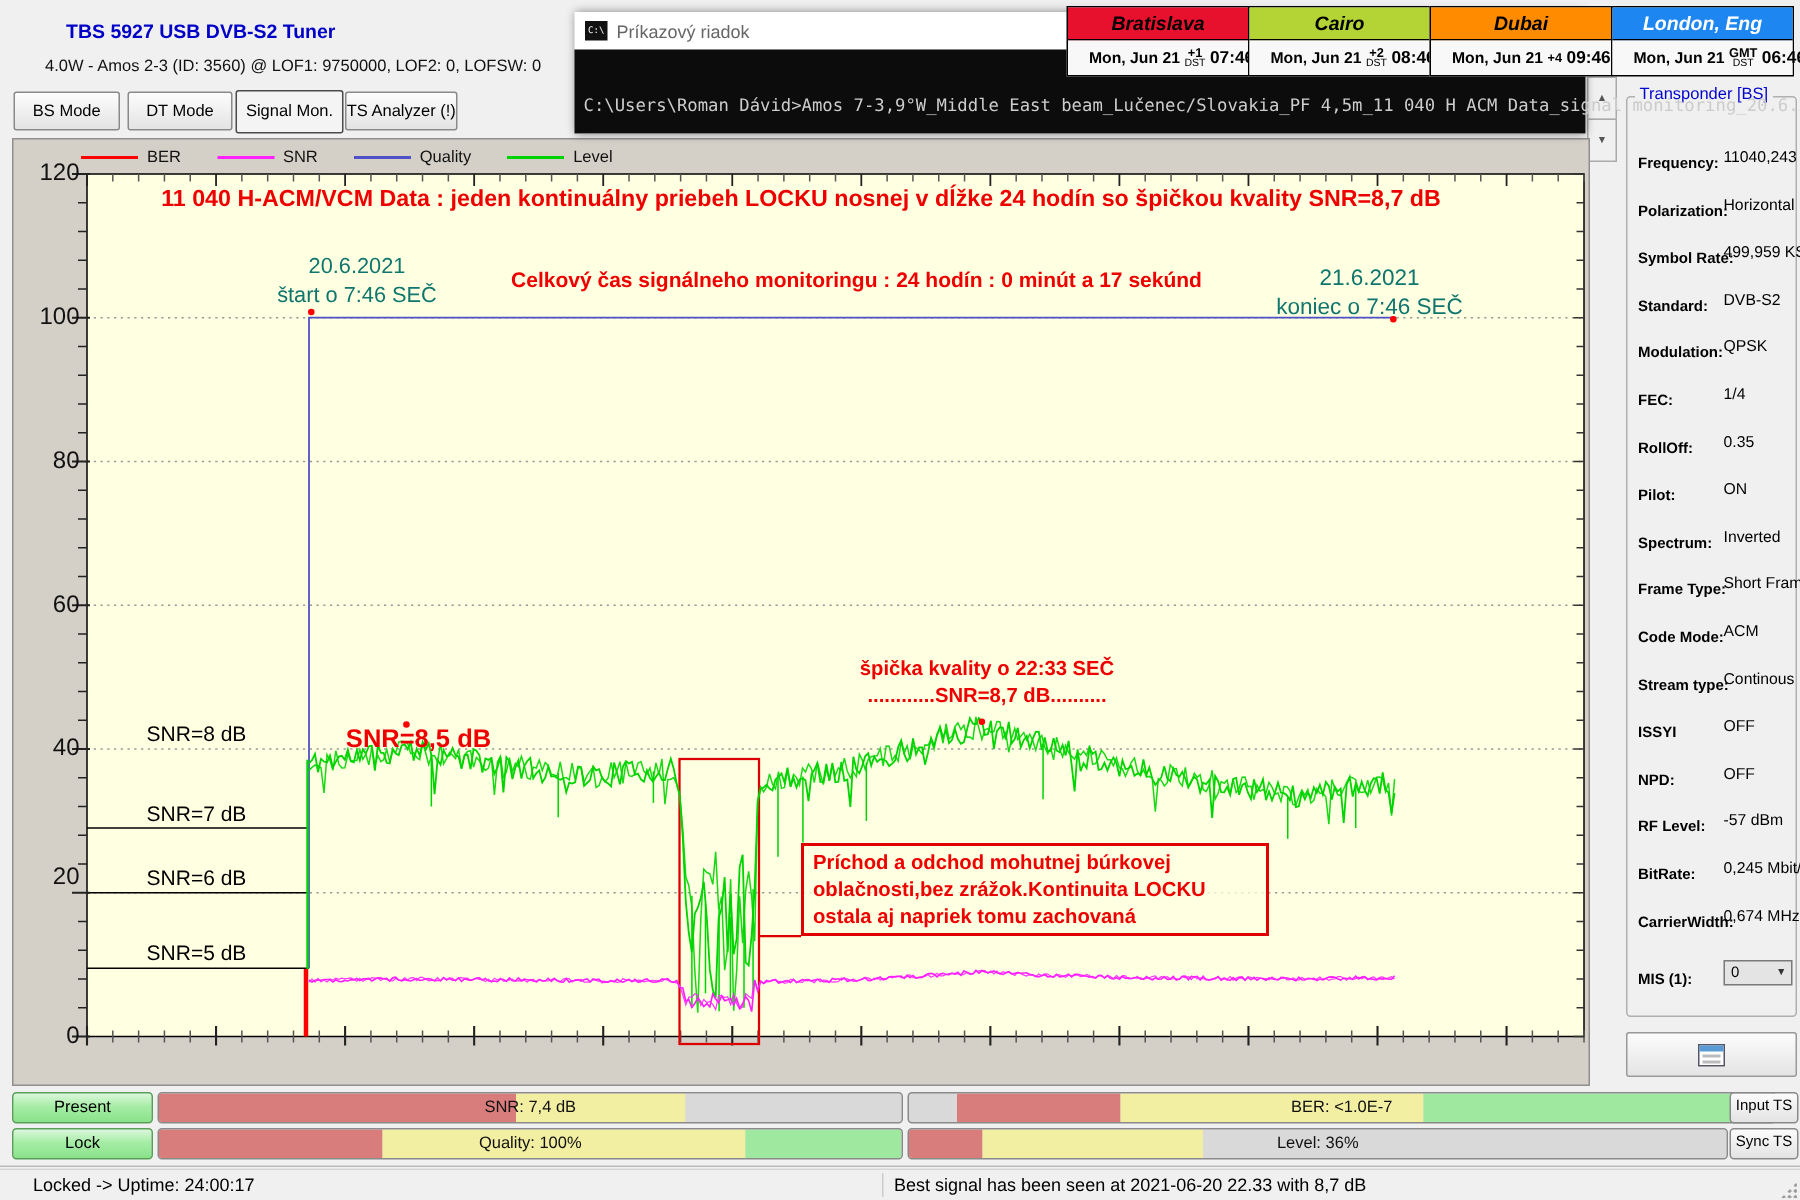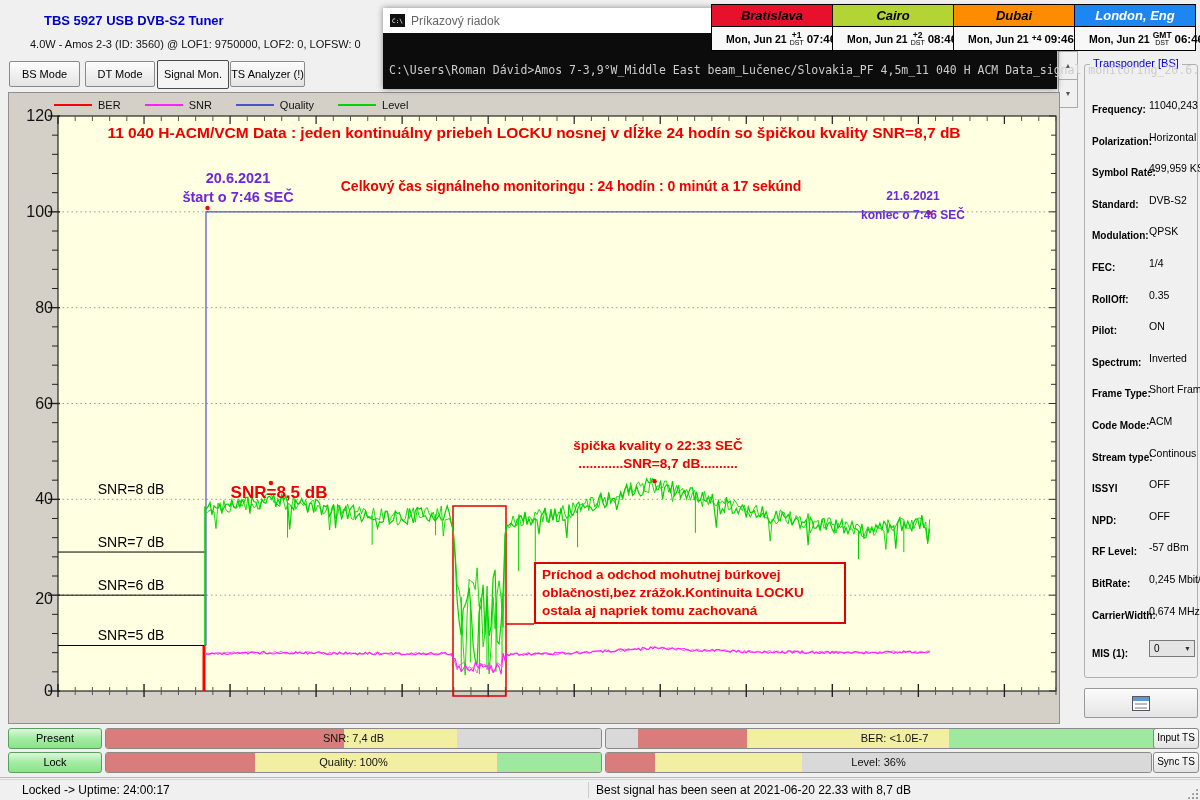--- a/index.html
+++ b/index.html
@@ -12,21 +12,21 @@
   .tab.active{top:60px;height:27px;line-height:27px;background:#f4f4f4;border:1px solid #4a4a4a;}
   
   #chart{left:8px;top:92px;width:1050px;height:630px;background:#d4d0c8;border:1px solid #8f8f8f;z-index:1;}
   #legend{left:45px;top:4px;height:16px;display:flex;gap:24px;align-items:center;}
   .leg-item{display:flex;align-items:center;gap:6px;font-size:11px;color:#111;}
   .leg-line{width:38px;height:2px;}
   .ylab{position:absolute;left:4px;width:40px;text-align:right;font-size:16px;color:#111;}
   .ladder-lab{position:absolute;width:150px;text-align:center;font-size:14px;color:#000;}
   .ann{position:absolute;text-align:center;white-space:nowrap;}
   .ann-red{color:#ee0000;font-weight:bold;}
-  .ann-blk{color:#6d28d9;font-weight:bold;}
+  .ann-blk{color:#0f766e;font-weight:normal;}
   #storm-box{left:525px;top:469px;width:296px;border:2px solid #e00000;padding:2px 6px;background:rgba(255,255,225,.75);
              color:#ee0000;font-weight:bold;font-size:13.5px;line-height:18px;text-align:left;white-space:nowrap;}
   
   #cmd{left:383px;top:8px;width:674px;height:81px;z-index:5;box-shadow:0 0 6px rgba(0,0,0,.45);}
   #cmd-titlebar{height:25px;background:#fff;display:flex;align-items:center;padding-left:7px;gap:6px;}
   #cmd-icon{width:15px;height:13px;background:#111;color:#fff;font-size:6px;line-height:13px;text-align:center;font-family:"DejaVu Sans Mono",monospace;}
   #cmd-title{font-size:12px;color:#666;}
   #cmd-body{height:56px;background:#0c0c0c;color:#cccccc;font-family:"DejaVu Sans Mono",monospace;font-size:11.5px;padding:30px 0 0 6px;box-sizing:border-box;white-space:nowrap;}
   
   #clocks{left:712px;top:4px;display:flex;z-index:6;}
@@ -316,40 +316,40 @@
       <line x1="493.0416666666667" y1="499.7708333333329" x2="493.0416666666667" y2="569.25" stroke="#00d400" stroke-width="1"></line>
       <polyline points="197.0,560.3 199.0,561.7 201.0,560.6 203.0,560.4 205.0,560.5 207.0,560.0 209.0,560.0 211.0,560.1 212.9,561.6 214.9,560.2 216.9,561.3 218.9,561.4 220.9,560.6 222.9,561.0 224.9,560.1 226.9,560.2 228.9,559.3 230.9,560.7 232.9,559.5 234.9,559.6 236.9,559.2 238.9,561.0 240.9,559.8 242.9,558.9 244.9,559.1 246.8,559.5 248.8,559.3 250.8,561.1 252.8,558.9 254.8,558.4 256.8,560.4 258.8,560.9 260.8,560.1 262.8,560.7 264.8,561.0 266.8,560.2 268.8,559.5 270.8,560.6 272.8,560.3 274.8,559.6 276.8,559.4 278.7,559.8 280.7,560.9 282.7,560.5 284.7,560.7 286.7,558.8 288.7,560.3 290.7,559.3 292.7,560.5 294.7,560.4 296.7,559.0 298.7,561.3 300.7,559.6 302.7,560.1 304.7,560.6 306.7,560.0 308.6,559.0 310.6,558.9 312.6,560.3 314.6,559.3 316.6,560.9 318.6,561.4 320.6,561.0 322.6,561.4 324.6,559.7 326.6,560.0 328.6,561.2 330.6,559.0 332.6,560.8 334.6,561.0 336.6,559.0 338.6,560.8 340.5,559.8 342.5,560.2 344.5,560.6 346.5,560.1 348.5,561.7 350.5,560.2 352.5,560.9 354.5,561.0 356.5,559.2 358.5,561.3 360.5,559.4 362.5,560.9 364.5,561.6 366.5,561.7 368.5,559.3 370.5,561.8 372.4,560.9 374.4,560.7 376.4,560.1 378.4,561.0 380.4,560.2 382.4,559.6 384.4,561.6 386.4,559.9 388.4,560.1 390.4,559.9 392.4,562.0 394.4,561.6 396.4,561.7 398.4,560.8 400.4,561.5 402.4,559.9 404.3,561.1 406.3,561.8 408.3,560.8 410.3,560.0 412.3,561.5 414.3,559.9 416.3,561.7 418.3,561.4 420.3,560.1 422.3,559.6 424.3,561.2 426.3,561.8 428.3,561.6 430.3,561.3 432.3,559.6 434.3,560.0 436.2,559.4 438.2,561.5 440.2,561.9 442.2,560.6 444.2,565.4 446.2,565.7 448.2,574.5 450.2,573.3 452.2,578.5 454.2,576.0 456.2,572.5 458.2,575.0 460.2,578.0 462.2,576.1 464.2,578.2 466.2,569.6 468.1,573.0 470.1,575.4 472.1,571.0 474.1,574.2 476.1,573.5 478.1,572.7 480.1,576.9 482.1,572.7 484.1,579.1 486.1,576.2 488.1,571.4 490.1,574.1 492.1,581.4 494.1,560.5 496.1,567.6 498.1,561.2 500.1,562.5 502.0,560.6 504.0,561.3 506.0,560.3 508.0,560.1 510.0,562.4 512.0,561.8 514.0,561.1 516.0,560.8 518.0,562.0 520.0,560.0 522.0,562.0 524.0,561.0 526.0,560.1 528.0,560.6 530.0,560.4 532.0,560.9 533.9,560.4 535.9,560.0 537.9,559.9 539.9,561.5 541.9,561.3 543.9,561.8 545.9,559.3 547.9,559.9 549.9,559.5 551.9,560.2 553.9,559.1 555.9,561.2 557.9,560.6 559.9,560.0 561.9,561.1 563.9,560.3 565.8,559.8 567.8,558.7 569.8,560.7 571.8,560.6 573.8,559.4 575.8,559.4 577.8,558.4 579.8,560.2 581.8,559.6 583.8,558.2 585.8,558.1 587.8,558.2 589.8,558.0 591.8,557.7 593.8,559.2 595.8,557.5 597.7,558.7 599.7,557.3 601.7,559.1 603.7,558.6 605.7,558.6 607.7,557.2 609.7,556.2 611.7,555.9 613.7,556.5 615.7,558.3 617.7,556.4 619.7,555.9 621.7,556.7 623.7,556.8 625.7,555.9 627.7,556.2 629.6,555.2 631.6,557.2 633.6,554.4 635.6,555.1 637.6,556.1 639.6,556.3 641.6,553.9 643.6,555.8 645.6,554.2 647.6,555.0 649.6,555.3 651.6,555.1 653.6,554.3 655.6,555.5 657.6,555.9 659.6,556.6 661.5,555.6 663.5,555.0 665.5,556.2 667.5,555.9 669.5,555.4 671.5,555.8 673.5,555.7 675.5,555.6 677.5,556.9 679.5,556.9 681.5,557.9 683.5,558.2 685.5,557.4 687.5,556.8 689.5,558.2 691.5,558.0 693.4,558.2 695.4,556.5 697.4,558.2 699.4,557.9 701.4,557.3 703.4,556.5 705.4,558.2 707.4,556.5 709.4,556.5 711.4,557.0 713.4,557.4 715.4,557.8 717.4,558.4 719.4,558.0 721.4,559.0 723.4,557.4 725.3,557.2 727.3,559.0 729.3,557.5 731.3,559.2 733.3,559.6 735.3,558.8 737.3,559.9 739.3,558.0 741.3,559.2 743.3,558.9 745.3,559.5 747.3,558.7 749.3,559.0 751.3,559.0 753.3,559.9 755.3,558.0 757.2,559.3 759.2,560.2 761.2,559.0 763.2,559.8 765.2,559.7 767.2,558.1 769.2,559.9 771.2,559.8 773.2,558.0 775.2,560.3 777.2,559.7 779.2,557.8 781.2,557.7 783.2,560.1 785.2,557.9 787.2,558.4 789.1,558.0 791.1,560.3 793.1,557.9 795.1,560.2 797.1,560.4 799.1,559.7 801.1,559.4 803.1,558.0 805.1,560.4 807.1,559.4 809.1,560.3 811.1,560.4 813.1,558.8 815.1,560.6 817.1,558.9 819.1,558.8 821.0,560.5 823.0,558.5 825.0,560.2 827.0,558.6 829.0,560.5 831.0,559.0 833.0,559.3 835.0,560.5 837.0,559.0 839.0,559.5 841.0,560.0 843.0,560.1 845.0,559.1 847.0,558.9 849.0,559.0 850.9,559.6 852.9,560.0 854.9,560.8 856.9,558.5 858.9,560.2 860.9,560.3 862.9,559.3 864.9,559.5 866.9,559.3 868.9,560.7 870.9,559.7 872.9,560.2 874.9,559.3 876.9,558.4 878.9,558.3 880.9,558.5 882.8,559.5 884.8,560.4 886.8,559.0 888.8,559.3 890.8,559.4 892.8,559.7 894.8,557.8 896.8,559.6 898.8,558.4 900.8,558.1 902.8,559.7 904.8,559.5 906.8,559.9 908.8,560.2 910.8,559.4 912.8,559.7 914.7,559.2 916.7,559.8 918.7,559.8 920.7,557.5" fill="none" stroke="#ff20ff" stroke-width="1.1"></polyline>
       <polyline points="197.0,561.8 199.0,559.7 201.0,561.7 203.0,559.3 205.0,561.6 207.0,560.4 209.0,561.6 211.0,559.7 212.9,560.3 214.9,559.1 216.9,559.9 218.9,559.1 220.9,559.6 222.9,559.3 224.9,558.9 226.9,559.9 228.9,561.1 230.9,559.2 232.9,561.2 234.9,560.0 236.9,560.0 238.9,558.8 240.9,559.1 242.9,559.1 244.9,560.6 246.8,559.4 248.8,560.0 250.8,560.7 252.8,560.9 254.8,559.3 256.8,560.5 258.8,560.6 260.8,558.9 262.8,560.3 264.8,558.9 266.8,558.8 268.8,560.8 270.8,558.6 272.8,558.6 274.8,559.9 276.8,560.9 278.7,560.6 280.7,560.5 282.7,558.8 284.7,561.0 286.7,559.1 288.7,559.8 290.7,558.9 292.7,559.2 294.7,561.0 296.7,558.8 298.7,558.9 300.7,559.1 302.7,559.1 304.7,560.5 306.7,559.7 308.6,559.3 310.6,559.9 312.6,560.1 314.6,561.4 316.6,559.8 318.6,561.4 320.6,559.1 322.6,560.3 324.6,559.2 326.6,561.1 328.6,561.0 330.6,560.3 332.6,559.8 334.6,561.2 336.6,560.8 338.6,561.1 340.5,560.4 342.5,561.6 344.5,559.8 346.5,561.2 348.5,561.1 350.5,559.8 352.5,560.7 354.5,560.7 356.5,561.0 358.5,560.2 360.5,559.1 362.5,560.5 364.5,561.4 366.5,559.7 368.5,559.2 370.5,559.6 372.4,561.6 374.4,560.1 376.4,560.6 378.4,560.0 380.4,561.8 382.4,561.8 384.4,561.6 386.4,559.5 388.4,560.6 390.4,561.2 392.4,561.0 394.4,561.3 396.4,561.4 398.4,560.9 400.4,561.1 402.4,561.9 404.3,561.7 406.3,559.4 408.3,560.4 410.3,560.3 412.3,561.0 414.3,561.1 416.3,560.4 418.3,560.6 420.3,561.6 422.3,561.1 424.3,560.8 426.3,560.5 428.3,560.9 430.3,560.8 432.3,561.3 434.3,559.7 436.2,560.7 438.2,561.2 440.2,561.7 442.2,562.4 444.2,564.0 446.2,570.3 448.2,576.9 450.2,571.8 452.2,571.8 454.2,569.5 456.2,570.5 458.2,577.3 460.2,573.4 462.2,575.3 464.2,574.6 466.2,576.6 468.1,580.0 470.1,570.7 472.1,570.8 474.1,572.0 476.1,571.5 478.1,576.7 480.1,569.8 482.1,576.2 484.1,579.8 486.1,578.2 488.1,569.4 490.1,571.2 492.1,572.5 494.1,560.2 496.1,567.4 498.1,561.1 500.1,562.8 502.0,561.6 504.0,561.4 506.0,560.8 508.0,560.3 510.0,561.4 512.0,561.2 514.0,562.5 516.0,562.0 518.0,559.9 520.0,560.0 522.0,562.0 524.0,561.6 526.0,561.9 528.0,560.1 530.0,559.9 532.0,561.2 533.9,562.1 535.9,559.7 537.9,561.5 539.9,560.4 541.9,560.5 543.9,561.3 545.9,561.7 547.9,561.6 549.9,561.5 551.9,559.1 553.9,559.3 555.9,559.6 557.9,560.5 559.9,561.3 561.9,561.0 563.9,560.6 565.8,559.5 567.8,558.9 569.8,558.9 571.8,560.0 573.8,560.1 575.8,558.6 577.8,560.3 579.8,559.2 581.8,559.8 583.8,558.2 585.8,558.9 587.8,557.9 589.8,557.6 591.8,558.8 593.8,558.7 595.8,556.9 597.7,557.1 599.7,558.8 601.7,558.9 603.7,558.7 605.7,558.1 607.7,557.9 609.7,556.7 611.7,558.5 613.7,557.5 615.7,555.9 617.7,557.6 619.7,557.6 621.7,556.5 623.7,556.0 625.7,555.8 627.7,556.6 629.6,556.1 631.6,557.1 633.6,556.7 635.6,555.3 637.6,556.6 639.6,556.2 641.6,554.6 643.6,554.2 645.6,553.9 647.6,554.0 649.6,556.0 651.6,554.4 653.6,556.3 655.6,554.4 657.6,556.5 659.6,554.8 661.5,555.4 663.5,554.6 665.5,556.2 667.5,557.3 669.5,555.2 671.5,556.2 673.5,557.1 675.5,557.7 677.5,556.3 679.5,557.1 681.5,558.0 683.5,556.3 685.5,557.5 687.5,556.3 689.5,556.4 691.5,557.7 693.4,558.5 695.4,556.8 697.4,556.9 699.4,557.7 701.4,558.6 703.4,557.1 705.4,557.6 707.4,557.3 709.4,557.0 711.4,558.1 713.4,557.8 715.4,556.6 717.4,557.3 719.4,559.0 721.4,559.0 723.4,557.2 725.3,557.7 727.3,558.9 729.3,557.2 731.3,558.0 733.3,559.5 735.3,557.3 737.3,558.9 739.3,557.4 741.3,557.6 743.3,559.6 745.3,559.3 747.3,559.1 749.3,557.9 751.3,559.9 753.3,559.7 755.3,559.2 757.2,558.8 759.2,558.0 761.2,557.6 763.2,559.7 765.2,558.0 767.2,558.9 769.2,558.1 771.2,559.7 773.2,559.5 775.2,559.5 777.2,560.0 779.2,558.2 781.2,558.9 783.2,558.0 785.2,560.1 787.2,557.9 789.1,559.6 791.1,559.0 793.1,559.6 795.1,559.7 797.1,560.0 799.1,560.2 801.1,558.9 803.1,558.5 805.1,559.9 807.1,558.8 809.1,559.8 811.1,558.0 813.1,560.4 815.1,559.1 817.1,558.3 819.1,558.1 821.0,560.1 823.0,558.3 825.0,558.5 827.0,559.7 829.0,558.6 831.0,559.0 833.0,559.7 835.0,559.4 837.0,560.2 839.0,558.4 841.0,559.5 843.0,560.3 845.0,558.4 847.0,558.5 849.0,560.3 850.9,560.1 852.9,558.9 854.9,559.9 856.9,560.4 858.9,558.7 860.9,559.7 862.9,559.6 864.9,559.2 866.9,560.3 868.9,559.6 870.9,558.3 872.9,559.9 874.9,559.1 876.9,560.6 878.9,559.7 880.9,559.6 882.8,558.1 884.8,558.0 886.8,559.2 888.8,560.5 890.8,558.4 892.8,560.1 894.8,559.4 896.8,558.4 898.8,559.6 900.8,558.5 902.8,560.2 904.8,558.8 906.8,558.3 908.8,559.8 910.8,558.6 912.8,558.3 914.7,559.7 916.7,558.9 918.7,558.1 920.7,559.6" fill="none" stroke="#ff20ff" stroke-width="0.8" opacity="0.9"></polyline>
       <circle cx="198.51041666666666" cy="115.00000000000001" r="2.2" fill="#ff0000"></circle>
       <circle cx="919.8854166666666" cy="119.79166666666669" r="2.2" fill="#ff0000"></circle>
       <circle cx="261.94791666666663" cy="390.0416666666667" r="2.2" fill="#ff0000"></circle>
       <circle cx="645.59375" cy="388.125" r="2.2" fill="#ff0000"></circle>
     </svg>
   <div id="ylabels">
       <div class="ylab" style="top: 589px;">0</div>
-      <div class="ylab" style="top: 497px; text-align: right;">20</div>
+      <div class="ylab" style="top: 483px; text-align: right;">20</div>
       <div class="ylab" style="top: 397.333px;">40</div>
       <div class="ylab" style="top: 301.5px;">60</div>
       <div class="ylab" style="top: 205.667px;">80</div>
       <div class="ylab" style="top: 109.833px;">100</div>
       <div class="ylab" style="top: 14px;">120</div>
     </div>
   <div id="ladder-labels">
       <div class="ladder-lab" style="left: 47px; top: 388.333px;">SNR=8 dB</div>
       <div class="ladder-lab" style="left: 47px; top: 441.042px;">SNR=7 dB</div>
       <div class="ladder-lab" style="left: 47px; top: 484.167px;">SNR=6 dB</div>
       <div class="ladder-lab" style="left: 47px; top: 534.479px;">SNR=5 dB</div>
     </div>
   <div class="abs ann ann-red" style="left:0;top:31px;width:1050px;font-size:15.5px;">11 040 H-ACM/VCM Data : jeden kontinuálny priebeh LOCKU nosnej v dĺžke 24 hodín so špičkou kvality SNR=8,7 dB</div>
   <div class="abs ann ann-blk" style="left:129px;top:76px;width:200px;font-size:14.5px;line-height:19px;">
     <div>20.6.2021</div>
     <div>štart o 7:46 SEČ</div>
   </div>
   <div class="abs ann ann-red" style="left:312px;top:85px;width:500px;font-size:14px;">Celkový čas signálneho monitoringu : 24 hodín : 0 minút a 17 sekúnd</div>
-  <div class="abs ann ann-blk" style="left:804px;top:94px;width:200px;font-size:12px;line-height:19px;">
+  <div class="abs ann ann-blk" style="left:804px;top:83px;width:200px;font-size:15px;line-height:19px;">
     <div>21.6.2021</div>
     <div>koniec o 7:46 SEČ</div>
   </div>
   <div class="abs ann ann-red" style="left:190px;top:358px;width:160px;font-size:17px;margin-top:32px;">SNR=8,5 dB</div>
   <div class="abs ann ann-red" style="left:499px;top:344px;width:300px;font-size:13.5px;line-height:18px;">
     <div>špička kvality o 22:33 SEČ</div>
     <div>............SNR=8,7 dB..........</div>
   </div>
   <div class="abs" id="storm-box">
     <div>Príchod a odchod mohutnej búrkovej</div>

